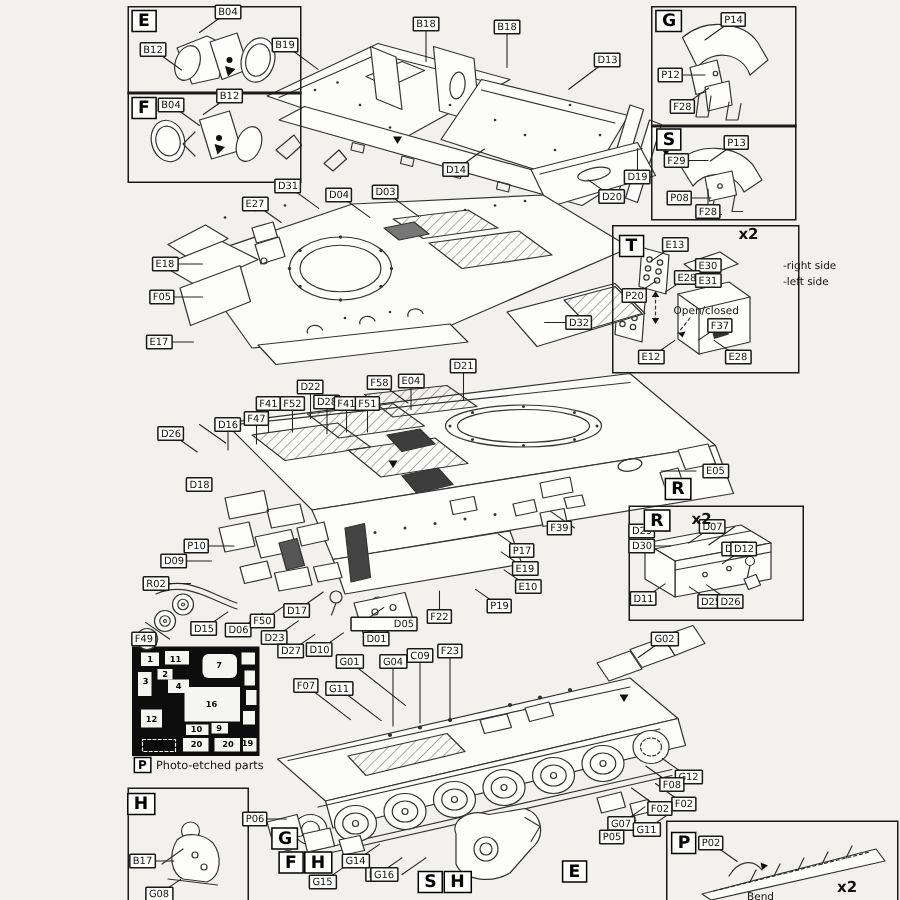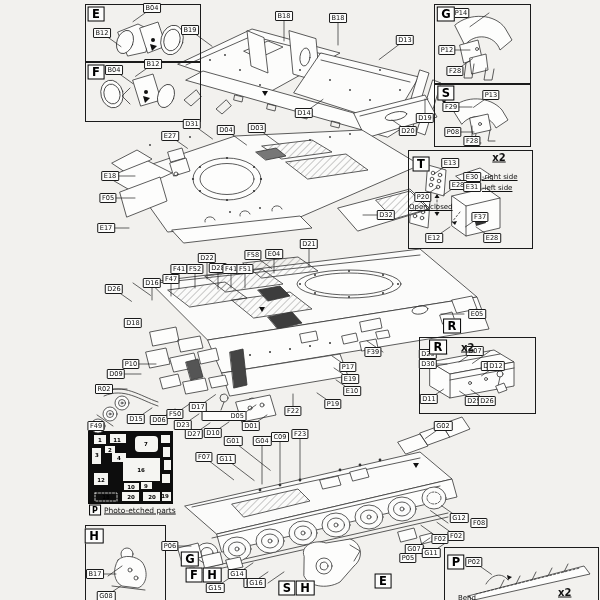--- a/index.html
+++ b/index.html
@@ -8,23 +8,23 @@
   #art{position:absolute;left:0;top:0;}
   .frame{position:absolute;border:1.2px solid #1b1b1b;}
   #labels{position:absolute;left:0;top:0;width:600px;height:600px;}
   .tag{position:absolute;transform:translate(-50%,-50%);background:#fdfdfc;
        border:1px solid #1a1a1a;font-size:6.6px;line-height:8px;padding:0 1.5px;
        color:#111;white-space:nowrap;border-radius:1px;}
   .step{position:absolute;transform:translate(-50%,-50%);background:#fdfdfc;
         border:1.4px solid #000;font-weight:bold;font-size:11.5px;line-height:13px;
         padding:0 3.5px;color:#000;}
   .step.sm{font-size:8px;line-height:9px;padding:0 2px;border-width:1px;}
-  .note{position:absolute;transform:translate(-50%,-50%);color:#111;white-space:nowrap;text-decoration:underline;}
+  .note{position:absolute;transform:translate(-50%,-50%);color:#111;white-space:nowrap;}
   .note.x2{font-weight:bold;font-size:10px;}
-  .note.sm{font-size:7px;}
+  .note.sm{font-size:7px;padding-left:40px;}
   .note.cap{font-size:7.5px;}
   .note.left{transform:translate(0,-50%);}
   .pe-num{position:absolute;transform:translate(-50%,-50%);font-size:5.5px;
           font-weight:bold;color:#000;}
 </style>
 </head>
 <body>
 
 <div id="sheet">
 
@@ -447,21 +447,21 @@
 <div class="frame" style="left:408px;top:150px;width:123px;height:97px"></div>
 <div class="frame" style="left:419px;top:337px;width:115px;height:75px"></div>
 <div class="frame" style="left:444px;top:547px;width:153px;height:52px"></div>
 <div class="frame" style="left:85px;top:525px;width:79px;height:74px"></div>
 
 <div id="labels">
       <div class="tag" style="left: 152px; top: 8px;">B04</div>
       <div class="tag" style="left: 102px; top: 33px;">B12</div>
       <div class="tag" style="left: 114px; top: 70px;">B04</div>
       <div class="tag" style="left: 153px; top: 64px;">B12</div>
-      <div class="tag" style="left: 461px; top: 13px;">P14</div>
+      <div class="tag" style="left: 489px; top: 13px;">P14</div>
       <div class="tag" style="left: 447px; top: 50px;">P12</div>
       <div class="tag" style="left: 455px; top: 71px;">F28</div>
       <div class="tag" style="left: 491px; top: 95px;">P13</div>
       <div class="tag" style="left: 451px; top: 107px;">F29</div>
       <div class="tag" style="left: 453px; top: 132px;">P08</div>
       <div class="tag" style="left: 472px; top: 141px;">F28</div>
       <div class="tag" style="left: 190px; top: 30px;">B19</div>
       <div class="tag" style="left: 284px; top: 16px;">B18</div>
       <div class="tag" style="left: 338px; top: 18px;">B18</div>
       <div class="tag" style="left: 405px; top: 40px;">D13</div>
@@ -502,21 +502,21 @@
       <div class="tag" style="left: 116px; top: 374px;">D09</div>
       <div class="tag" style="left: 104px; top: 389px;">R02</div>
       <div class="tag" style="left: 96px; top: 426px;">F49</div>
       <div class="tag" style="left: 136px; top: 419px;">D15</div>
       <div class="tag" style="left: 159px; top: 420px;">D06</div>
       <div class="tag" style="left: 175px; top: 414px;">F50</div>
       <div class="tag" style="left: 183px; top: 425px;">D23</div>
       <div class="tag" style="left: 198px; top: 407px;">D17</div>
       <div class="tag" style="left: 194px; top: 434px;">D27</div>
       <div class="tag" style="left: 213px; top: 433px;">D10</div>
-      <div class="tag" style="left: 224px; top: 416px; padding-left: 28px;">D05</div>
+      <div class="tag" style="left: 256px; top: 416px; padding-left: 28px;">D05</div>
       <div class="tag" style="left: 251px; top: 426px;">D01</div>
       <div class="tag" style="left: 373px; top: 352px; text-align: right;">F39</div>
       <div class="tag" style="left: 348px; top: 367px;">P17</div>
       <div class="tag" style="left: 350px; top: 379px;">E19</div>
       <div class="tag" style="left: 352px; top: 391px;">E10</div>
       <div class="tag" style="left: 333px; top: 404px;">P19</div>
       <div class="tag" style="left: 293px; top: 411px;">F22</div>
       <div class="tag" style="left: 475px; top: 351px;">D07</div>
       <div class="tag" style="left: 490px; top: 366px;">D08</div>
       <div class="tag" style="left: 496px; top: 366px;">D12</div>
@@ -531,21 +531,21 @@
       <div class="tag" style="left: 280px; top: 437px;">C09</div>
       <div class="tag" style="left: 300px; top: 434px;">F23</div>
       <div class="tag" style="left: 204px; top: 457px;">F07</div>
       <div class="tag" style="left: 226px; top: 459px;">G11</div>
       <div class="tag" style="left: 170px; top: 546px;">P06</div>
       <div class="tag" style="left: 237px; top: 574px;">G14</div>
       <div class="tag" style="left: 215px; top: 588px;">G15</div>
       <div class="tag" style="left: 252px; top: 583px;">F40</div>
       <div class="tag" style="left: 256px; top: 583px;">G16</div>
       <div class="tag" style="left: 459px; top: 518px;">G12</div>
-      <div class="tag" style="left: 448px; top: 523px; margin-left: 31px;">F08</div>
+      <div class="tag" style="left: 448px; top: 523px;">F08</div>
       <div class="tag" style="left: 456px; top: 536px;">F02</div>
       <div class="tag" style="left: 440px; top: 539px;">F02</div>
       <div class="tag" style="left: 414px; top: 549px;">G07</div>
       <div class="tag" style="left: 431px; top: 553px;">G11</div>
       <div class="tag" style="left: 408px; top: 558px;">P05</div>
       <div class="tag" style="left: 95px; top: 574px;">B17</div>
       <div class="tag" style="left: 106px; top: 596px;">G08</div>
       <div class="tag" style="left: 474px; top: 562px;">P02</div>
       <div class="step" style="left: 96px; top: 14px;">E</div>
       <div class="step" style="left: 96px; top: 72px;">F</div>

